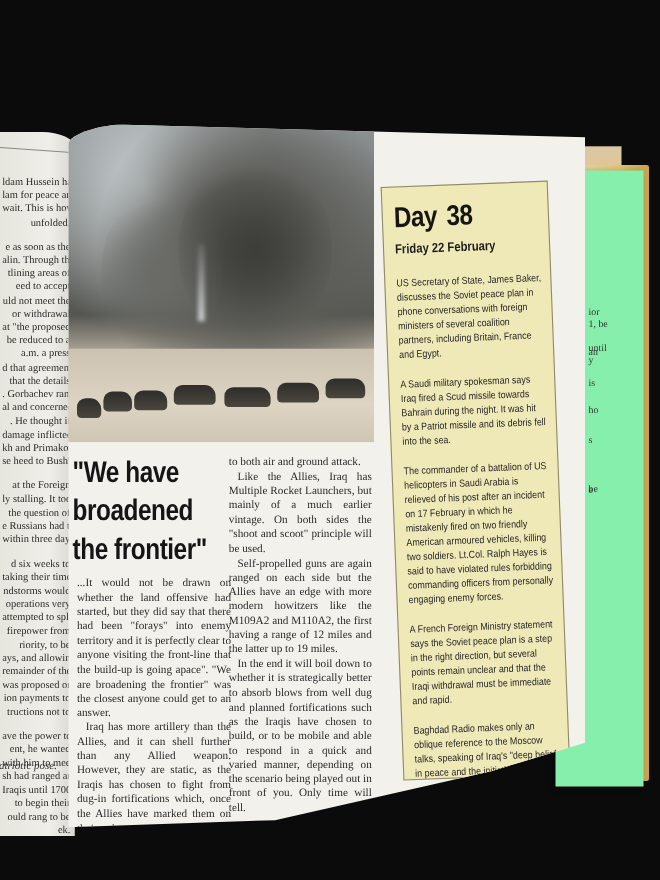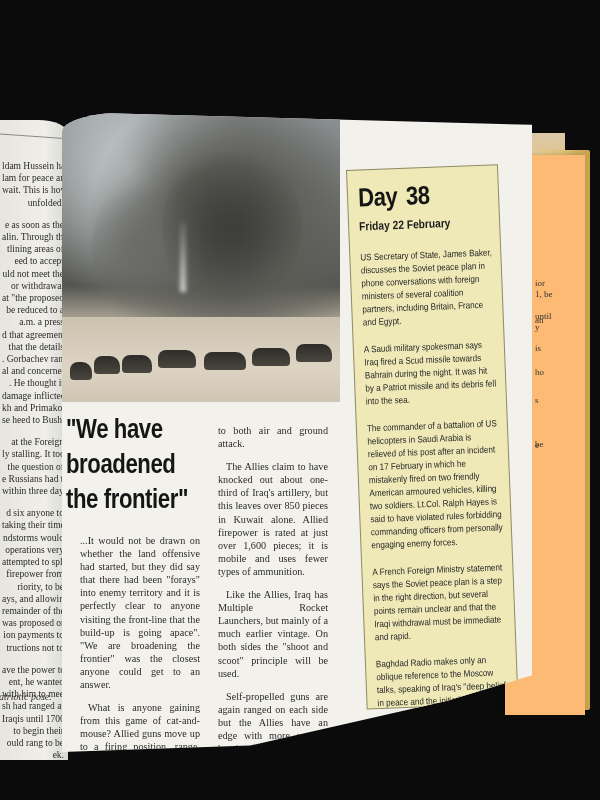--- a/index.html
+++ b/index.html
@@ -15,21 +15,21 @@
     position: absolute; left: 520px; top: 150px; width: 70px; height: 560px;
     background: linear-gradient(90deg, #e8d9a8 0%, #e3c77a 60%, #c9a24a 100%);
     border-radius: 2px;
   }
   .book-edge-back {
     position: absolute; left: 525px; top: 133px; width: 40px; height: 30px;
     background: linear-gradient(180deg, #d9c8a8, #e7c38a);
   }
   .under-page {
     position: absolute; left: 505px; top: 155px; width: 80px; height: 560px;
-    background: #fdba74;
+    background: #86efac;
     box-shadow: -2px 0 6px rgba(0,0,0,0.25);
   }
   .under-page .frag {
     position: absolute; left: 30px; font-size: 9px; color: #333;
     line-height: 11px; white-space: nowrap;
   }
 
   
   .left-page {
     position: absolute; left: -10px; top: 120px; width: 78px; height: 640px;
@@ -88,21 +88,21 @@
   .headline span { display: block; white-space: nowrap; }
 
   .col-a {
     position: absolute; left: 8px; top: 412px; width: 140px;
     font-size: 10.2px; line-height: 13.1px; color: #2b2b2b; text-align: justify;
   }
   .col-b {
     position: absolute; left: 146px; top: 302px; width: 130px;
     font-size: 10.2px; line-height: 13.1px; color: #2b2b2b; text-align: justify;
   }
-  .col-a p, .col-b p { margin: 10px; text-indent: 8px; }
+  .col-a p, .col-b p { margin: 0; text-indent: 8px; }
   .col-a p.first, .col-b p.first { text-indent: 0; }
 
   
   .daybox {
     position: absolute; left: 284px; top: 58px; width: 152px; height: 540px;
     background: #efe9b8;
     border: 1px solid #8e8a6a;
     transform: rotate(-2.2deg); transform-origin: left top;
     font-family: "Liberation Sans", sans-serif;
     padding: 12px 10px 10px 10px; box-sizing: border-box;
@@ -172,21 +172,21 @@
         <span class="ln">se heed to Bush's</span>
       </p>
       <p>
         <span class="ln">at the Foreign</span>
         <span class="ln">ly stalling. It took</span>
         <span class="ln">the question of</span>
         <span class="ln">e Russians had to</span>
         <span class="ln">within three days</span>
       </p>
       <p>
-        <span class="ln">d six anyone to</span>
+        <span class="ln">d six weeks to</span>
         <span class="ln">taking their time</span>
         <span class="ln">ndstorms would</span>
         <span class="ln">operations very</span>
         <span class="ln">attempted to split</span>
         <span class="ln">firepower from</span>
         <span class="ln">riority, to be</span>
         <span class="ln">ays, and allowing</span>
         <span class="ln">remainder of the</span>
         <span class="ln">was proposed on</span>
         <span class="ln">ion payments to</span>
@@ -223,27 +223,25 @@
     </div>
 
     <div class="headline">
       <span>"We have</span>
       <span>broadened</span>
       <span>the frontier"</span>
     </div>
 
     <div class="col-a">
       <p class="first">...It would not be drawn on whether the land offensive had started, but they did say that there had been "forays" into enemy territory and it is perfectly clear to anyone visiting the front-line that the build-up is going apace". "We are broadening the frontier" was the closest anyone could get to an answer.</p>
-      <p>What is anyone gaining from this game of cat-and-mouse? Allied guns move up to a firing position, range, shoot and move away, while the Iraqis sit there and await the next barrage.</p>
       <p>Iraq has more artillery than the Allies, and it can shell further than any Allied weapon. However, they are static, as the Iraqis has chosen to fight from dug-in fortifications which, once the Allies have marked them on their radar, are vulnerable</p>
     </div>
 
     <div class="col-b">
       <p class="first">to both air and ground attack.</p>
-      <p>The Allies claim to have knocked out about one-third of Iraq's artillery, but this leaves over 850 pieces in Kuwait alone. Allied firepower is rated at just over 1,600 pieces; it is mobile and uses fewer types of ammunition.</p>
       <p>Like the Allies, Iraq has Multiple Rocket Launchers, but mainly of a much earlier vintage. On both sides the "shoot and scoot" principle will be used.</p>
       <p>Self-propelled guns are again ranged on each side but the Allies have an edge with more modern howitzers like the M109A2 and M110A2, the first having a range of 12 miles and the latter up to 19 miles.</p>
       <p>In the end it will boil down to whether it is strategically better to absorb blows from well dug and planned fortifications such as the Iraqis have chosen to build, or to be mobile and able to respond in a quick and varied manner, depending on the scenario being played out in front of you. Only time will tell.</p>
     </div>
 
     <div class="daybox">
       <div class="day">
         <span>Day</span><span class="num">38</span>
       </div>
       <div class="date">Friday 22 February</div>

